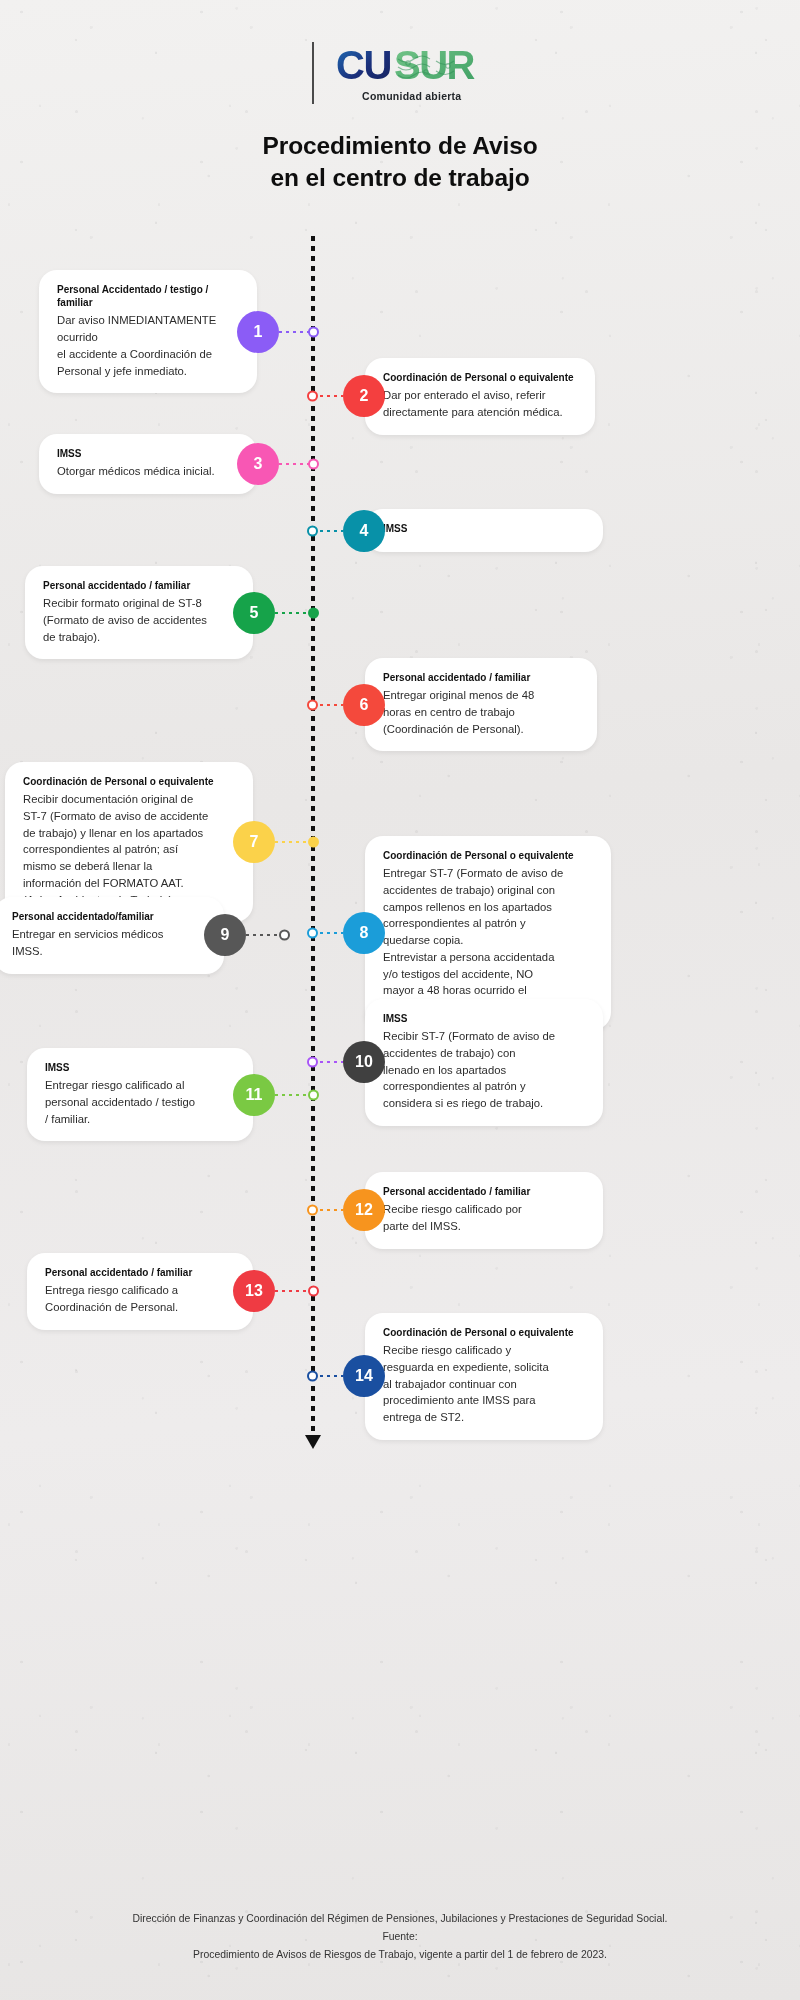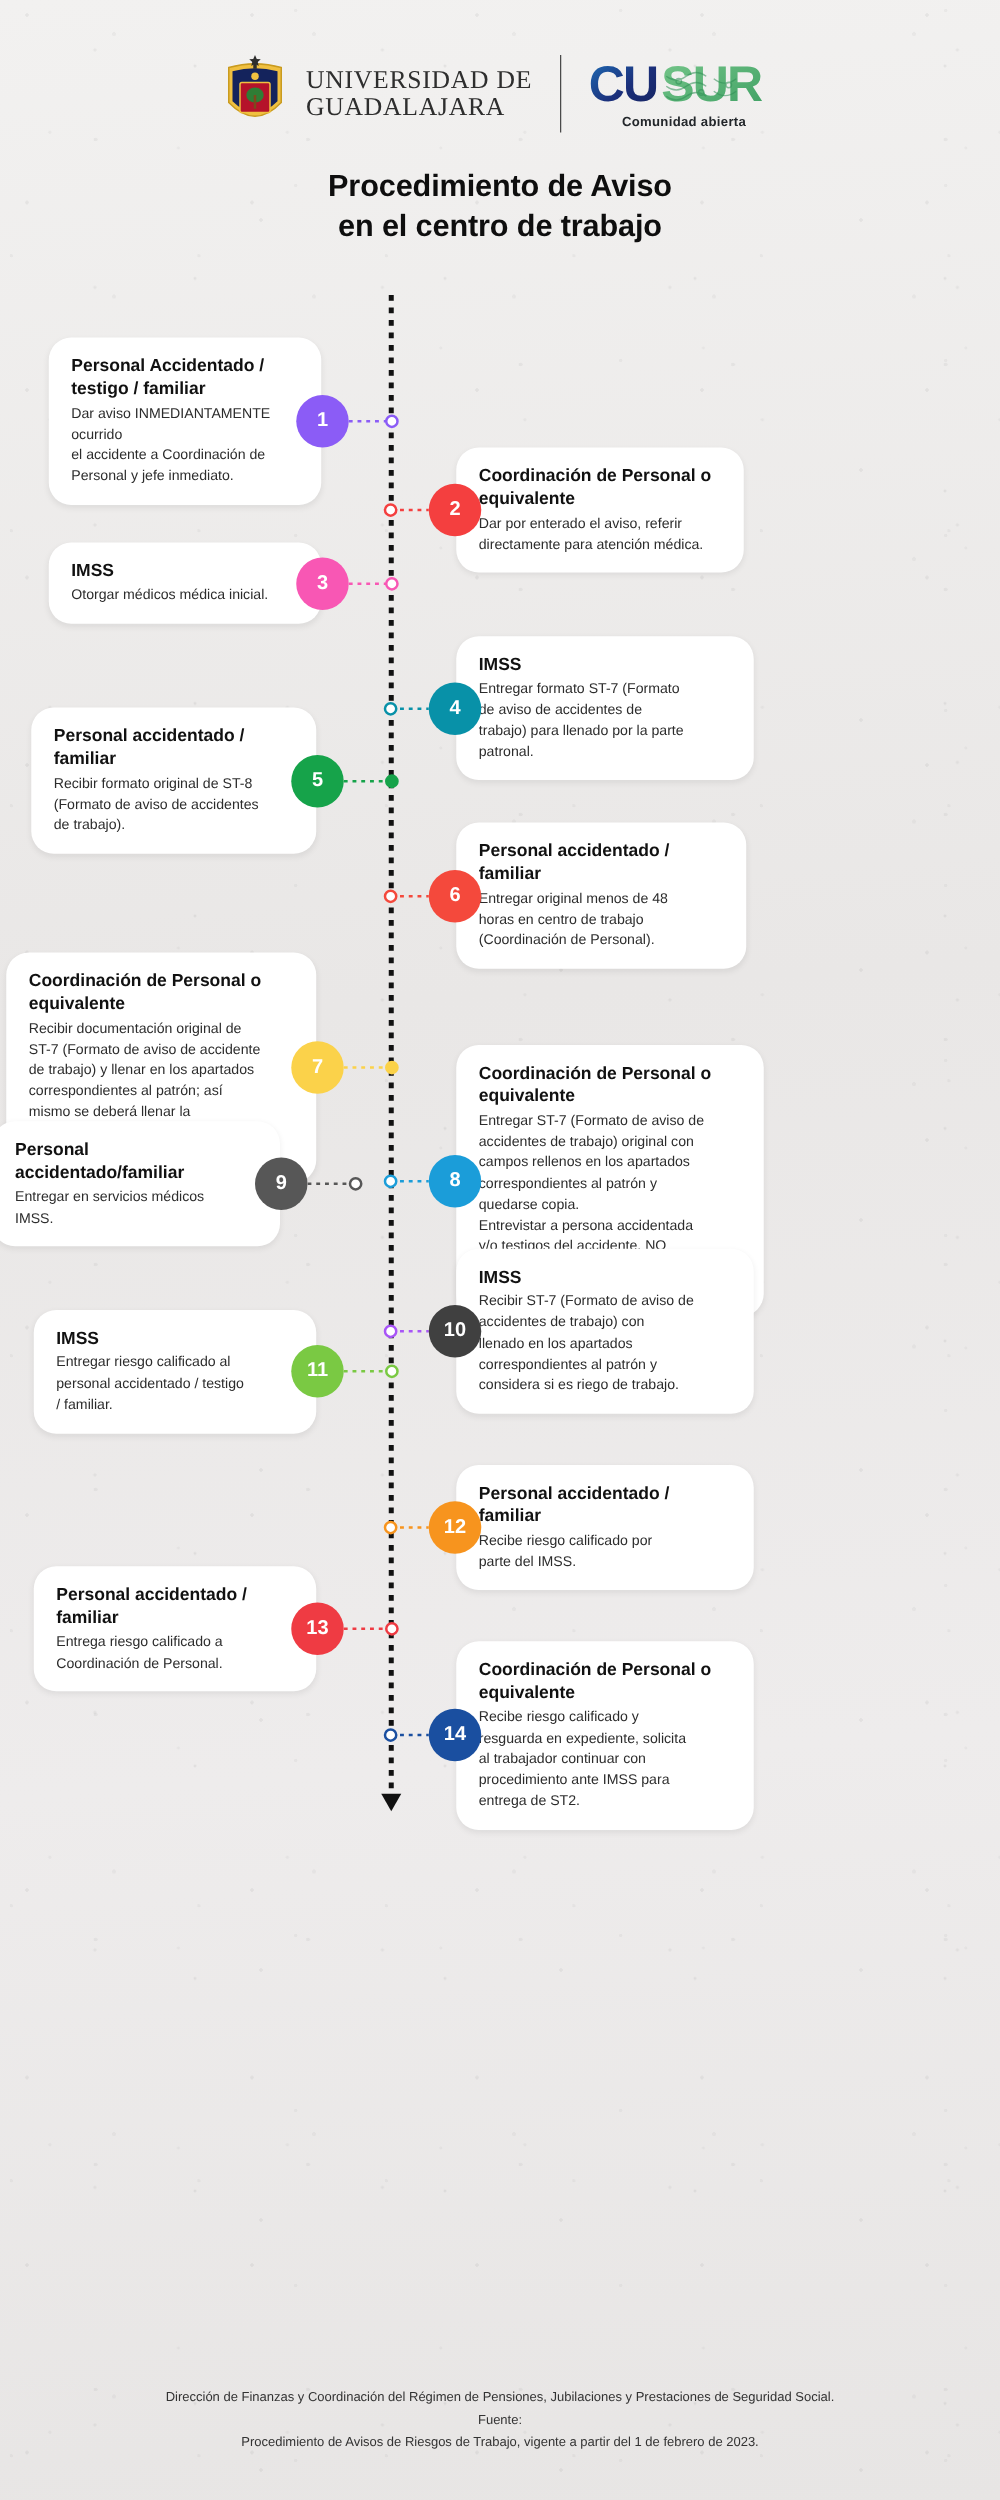--- a/index.html
+++ b/index.html
@@ -94,21 +94,21 @@
   .card {
     background: #fff;
     border-radius: 18px;
     padding: 13px 18px 14px 18px;
     box-shadow: 0 2px 5px rgba(0,0,0,.07);
   }
   .step.left  .card { margin-right: -20px; }
   .step.right .card { margin-left: -20px; order: 2; }
 
   .card h3 {
-    font-size: 14px; font-weight: 700; color: #111;
+    font-size: 10px; font-weight: 700; color: #111;
     line-height: 1.32; margin-bottom: 3px;
   }
   .card p {
     font-size: 11.3px; font-weight: 400; color: #2c2c2c;
     line-height: 1.48; white-space: pre-line;
   }
 
   .bubble {
     width: 42px; height: 42px; border-radius: 50%;
     display: flex; align-items: center; justify-content: center;
@@ -143,38 +143,20 @@
 </style>
 </head>
 <body>
 
 <div id="page"></div>
 
 <div id="header">
 
   <div class="logos">
 
-    <div class="udg-lockup">
-      <span class="crest">
-        <svg viewBox="0 0 54 66" width="54" height="66">
-          <path d="M6 12 Q27 6 48 12 L48 40 Q27 62 6 40 Z" fill="#f0c040" stroke="#c99b20" stroke-width="1.2"></path>
-          <path d="M9 15 Q27 10 45 15 L45 39 Q27 57 9 39 Z" fill="#14235c"></path>
-          <rect x="15" y="24" width="24" height="24" rx="1.5" fill="#b5122a" stroke="#f0c040" stroke-width="1.2"></rect>
-          <ellipse cx="27" cy="34" rx="7" ry="6" fill="#2f7d35"></ellipse>
-          <rect x="26" y="34" width="2" height="11" fill="#7b4a1d"></rect>
-          <circle cx="27" cy="19" r="3" fill="#f0c040"></circle>
-          <path d="M27 2 l1.4 3.2 3.2 .2 -2.4 2.2 .8 3.2 -3-1.8 -3 1.8 .8-3.2 -2.4-2.2 3.2-.2z" fill="#2e2e2e"></path>
-          <rect x="25.6" y="8" width="2.8" height="5" fill="#2e2e2e"></rect>
-        </svg>
-      </span>
-      <div class="udg-words">
-        <div>UNIVERSIDAD DE</div>
-        <div>GUADALAJARA</div>
-      </div>
-    </div>
 
     <div class="logo-divider"></div>
 
     <div class="cusur-lockup">
       <span class="cusur-mark">
         <svg viewBox="0 0 152 44" width="152" height="44">
           <defs>
             <linearGradient id="gblue" x1="0" y1="0" x2="1" y2="1">
               <stop offset="0%" stop-color="#1f6fb8"></stop>
               <stop offset="55%" stop-color="#1b2f7a"></stop>
@@ -255,24 +237,20 @@
       </div>
     </div>
     <div class="step right" style="left: 313px; top: 509px;">
       <div class="connector" style="width: 30px; color: rgb(8, 145, 168);">
         <div class="dots"></div>
         <div class="node"></div>
       </div>
       <div class="bubble" style="background: rgb(8, 145, 168);">4</div>
       <div class="card" style="width: 238px;">
         <h3>IMSS</h3>
-        <p>Entregar formato ST-7 (Formato
-de aviso de accidentes de
-trabajo) para llenado por la parte
-patronal.</p>
       </div>
     </div>
     <div class="step left" style="right: 487px; top: 566px;">
       <div class="card" style="width: 228px;">
         <h3>Personal accidentado / familiar</h3>
         <p>Recibir formato original de ST-8
 (Formato de aviso de accidentes
 de trabajo).</p>
       </div>
       <div class="bubble" style="background: rgb(22, 163, 74);">5</div>

